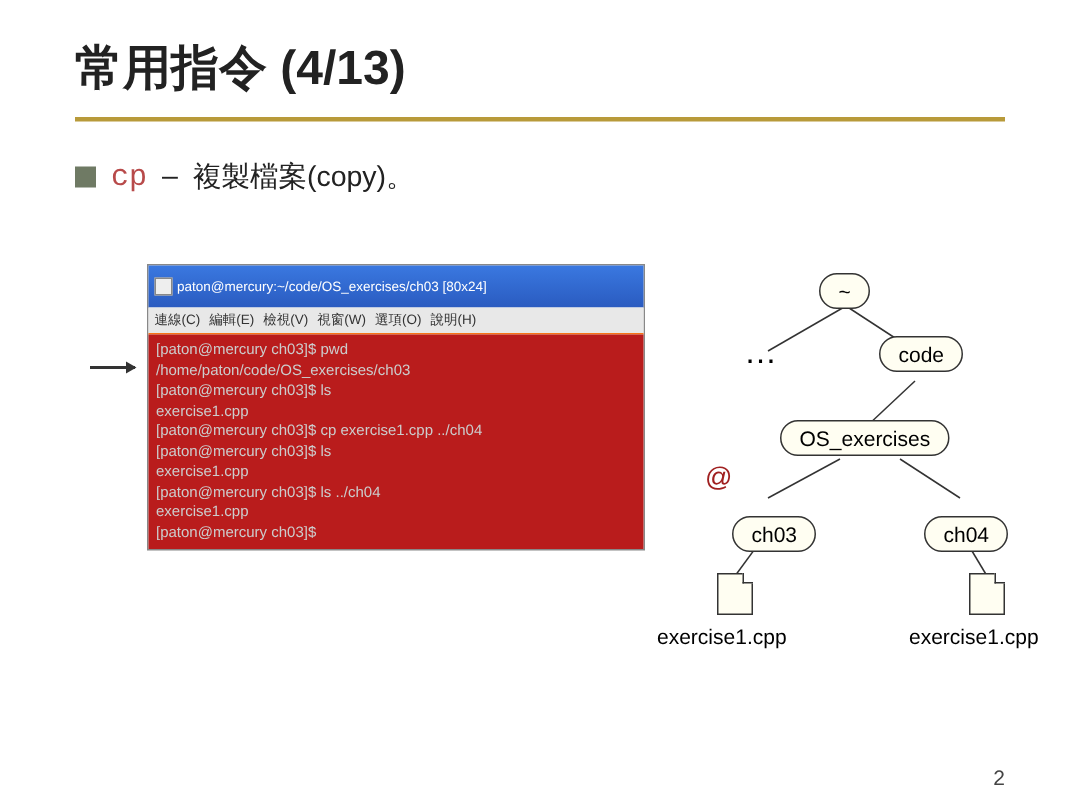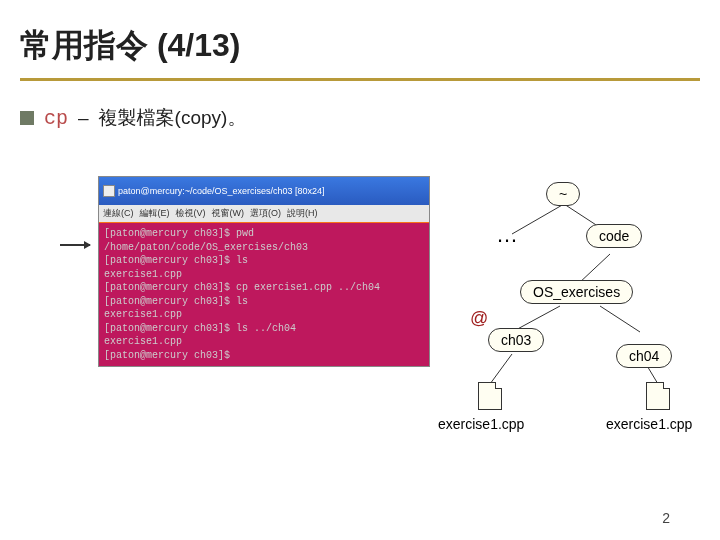--- a/index.html
+++ b/index.html
@@ -1,28 +1,28 @@
 <!DOCTYPE html>
 <html><head>
 <meta charset="utf-8">
 <style>
 body{margin:0;background:#fff;font-family:Arial,"Microsoft JhengHei",sans-serif}
-.slide{width:720px;height:540px;position:relative;box-sizing:border-box;padding:24px 20px}
+.slide{width:720px;height:540px;position:relative;box-sizing:border-box;padding:24px 50px}
 .title{font-size:32px;font-weight:bold;color:#222;margin:0 0 4px}
 .rule{height:3px;background:#b89a3a;margin:10px 0 24px}
 .bullet{display:flex;align-items:center;gap:10px;margin-bottom:26px}
 .sq{width:14px;height:14px;background:#6f7a64}
 .cp{color:#b84a4a;font-family:"Courier New",monospace;font-size:20px}
 .desc{font-size:19px;color:#222}
 .term-box{position:absolute;left:98px;top:176px;width:330px;border:1px solid #888}
 .term-tb{background:linear-gradient(#3a78e0,#2a5bc0);height:28px;display:flex;align-items:center;padding:0 4px}
 .term-ico{width:10px;height:10px;background:#eee;border:1px solid #888;margin-right:3px}
 .term-title{font-size:9px;color:#fff}
 .term-menu{background:#e8e8e8;font-size:9px;color:#333;padding:2px 4px;border-bottom:1px solid #f97316;display:flex;gap:6px}
-.term-body{background:#be185d;color:#ccc;font-family:Liberation Mono, monospace;font-size:10px;line-height:1.35;padding:4px 5px;min-height:120px;white-space:pre}
+.term-body{background:#b91c1c;color:#ccc;font-family:Liberation Sans, sans-serif;font-size:10px;line-height:1.35;padding:4px 5px;min-height:120px;white-space:pre}
 .arrow{position:absolute;left:60px;top:244px;width:30px;height:2px;background:#333}
 .arrow:after{content:"";position:absolute;right:-1px;top:-3px;border-left:7px solid #333;border-top:4px solid transparent;border-bottom:4px solid transparent}
 .tree{position:absolute;left:440px;top:176px;width:250px;height:280px}
 .node{position:absolute;background:#fffef2;border:1px solid #333;border-radius:14px;padding:3px 12px;font-size:14px;text-align:center}
 .filebox{position:absolute;width:22px;height:26px;background:#fffef2;border:1px solid #333}
 .filebox:after{content:"";position:absolute;right:-1px;top:-1px;width:6px;height:6px;background:#fff;border-left:1px solid #333;border-bottom:1px solid #333}
 .flabel{position:absolute;font-size:14px;white-space:nowrap}
 svg.lines{position:absolute;left:0;top:0;width:100%;height:100%;pointer-events:none}
 .at{position:absolute;font-size:18px;color:#a02020}
 .dots{position:absolute;font-size:22px;letter-spacing:2px}
@@ -77,21 +77,21 @@
       <line x1="120" y1="130" x2="72" y2="156" stroke="#333"></line>
       <line x1="160" y1="130" x2="200" y2="156" stroke="#333"></line>
       <line x1="72" y1="178" x2="50" y2="208" stroke="#333"></line>
       <line x1="200" y1="178" x2="218" y2="208" stroke="#333"></line>
     </svg>
     <div class="node" style="left:106px;top:6px">~</div>
     <div class="dots" style="left:56px;top:46px">…</div>
     <div class="node" style="left:146px;top:48px">code</div>
     <div class="node" style="left:80px;top:104px">OS_exercises</div>
     <span class="at" style="left:30px;top:132px">@</span>
-    <div class="node" style="left:48px;top:152px">ch03</div>
+    <div class="node" style="left:48px;top:168px">ch03</div>
     <div class="node" style="left:176px;top:168px">ch04</div>
     <div class="filebox" style="left:38px;top:206px"></div>
     <div class="filebox" style="left:206px;top:206px"></div>
     <div class="flabel" style="left:-2px;top:240px">exercise1.cpp</div>
     <div class="flabel" style="left:166px;top:240px">exercise1.cpp</div>
   </div>
 
   <div class="pnum">2</div>
 </div>
 

